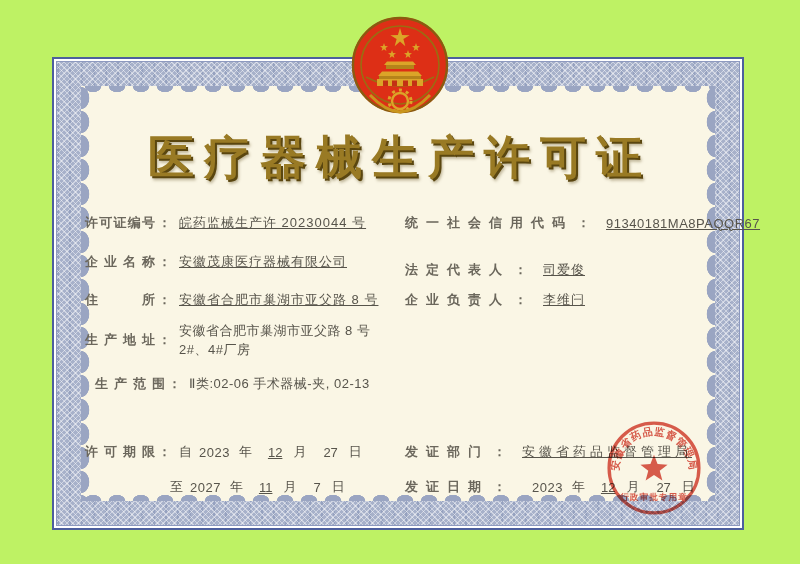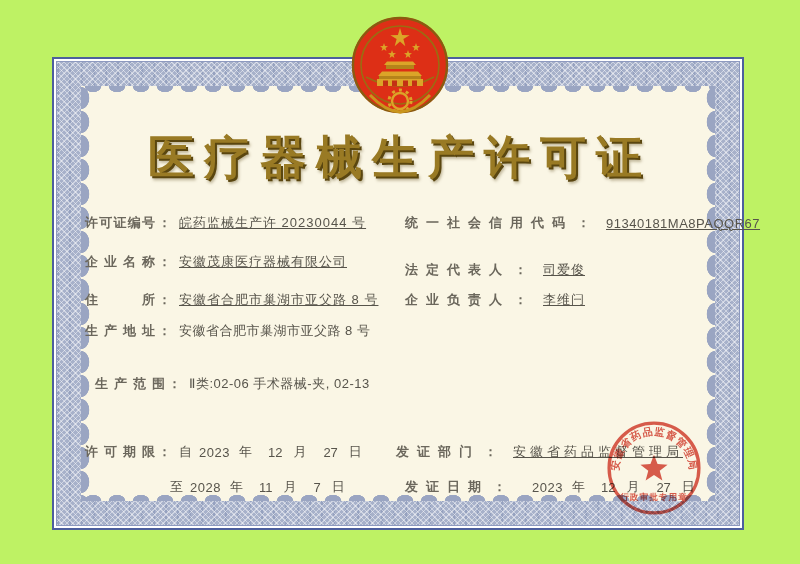--- a/index.html
+++ b/index.html
@@ -55,21 +55,21 @@
   .right-col .colon { margin-left:4px; }
   .val { margin-left:8px; letter-spacing:1px; color:#57544b; font-weight:500;text-decoration:underline; }
   .right-col .val { margin-left:16px; }
   .val-lines { margin-left:8px; letter-spacing:.5px; color:#57544b; font-weight:500; line-height:19px; }
   .val-lines div { white-space:nowrap; }
 
   .dg { display:flex; align-items:center; color:#57544b; font-weight:500; }
   .dg .p  { width:14px; }
   .dg .y  { margin-left:6px; letter-spacing:.5px; }
   .dg .uy { margin-left:9px; }
-  .dg .m  { margin-left:16px; }
+  .dg .m  { margin-left:16px;text-decoration:underline; }
   .dg .um { margin-left:11px; }
   .dg .d  { margin-left:17px; }
   .dg .ud { margin-left:11px; }
   .dg.issue-date { margin-left:26px; }
 
   
   .seal { position:absolute; left:605px; top:419px; width:98px; height:98px;
           z-index:8; opacity:.88; mix-blend-mode:multiply; }
 </style>
 </head>
@@ -134,20 +134,21 @@
     <span class="lbl">住所</span>
     <span class="colon">：</span>
     <span class="val">安徽省合肥市巢湖市亚父路 8 号</span>
   </div>
 
   <div class="row left-col multi" style="left:85px; top:321px;">
     <span class="lbl">生产地址</span>
     <span class="colon">：</span>
     <span class="val-lines">
       <div>安徽省合肥市巢湖市亚父路 8 号</div>
+      <div>2#、4#厂房</div>
     </span>
   </div>
 
   <div class="row left-col multi" style="left:85px; top:374px;margin-left:10px;">
     <span class="lbl">生产范围</span>
     <span class="colon">：</span>
     <span class="val-lines">
       <div>Ⅱ类:02-06 手术器械-夹, 02-13</div>
     </span>
   </div>
@@ -162,21 +163,21 @@
       <span class="m">12</span>
       <span class="um">月</span>
       <span class="d">27</span>
       <span class="ud">日</span>
     </span>
   </div>
 
   <div class="row left-col" style="left:170px; top:477px;">
     <span class="dg">
       <span class="p">至</span>
-      <span class="y">2028</span>
+      <span class="y">2027</span>
       <span class="uy">年</span>
       <span class="m">11</span>
       <span class="um">月</span>
       <span class="d">7</span>
       <span class="ud">日</span>
     </span>
   </div>
 
   <div class="row right-col" style="left:405px; top:213px;">
     <span class="lbl">统一社会信用代码</span>
@@ -189,21 +190,21 @@
     <span class="colon">：</span>
     <span class="val">司爱俊</span>
   </div>
 
   <div class="row right-col" style="left:405px; top:290px;">
     <span class="lbl">企业负责人</span>
     <span class="colon">：</span>
     <span class="val">李维闩</span>
   </div>
 
-  <div class="row right-col" style="left:396px; top:442px;">
+  <div class="row right-col" style="left:405px; top:442px;">
     <span class="lbl">发证部门</span>
     <span class="colon">：</span>
     <span class="val" style="letter-spacing:4px;">安徽省药品监督管理局</span>
   </div>
 
   <div class="row right-col" style="left:405px; top:477px;">
     <span class="lbl">发证日期</span>
     <span class="colon">：</span>
     <span class="dg issue-date">
       <span class="y" style="margin-left:0;">2023</span>

